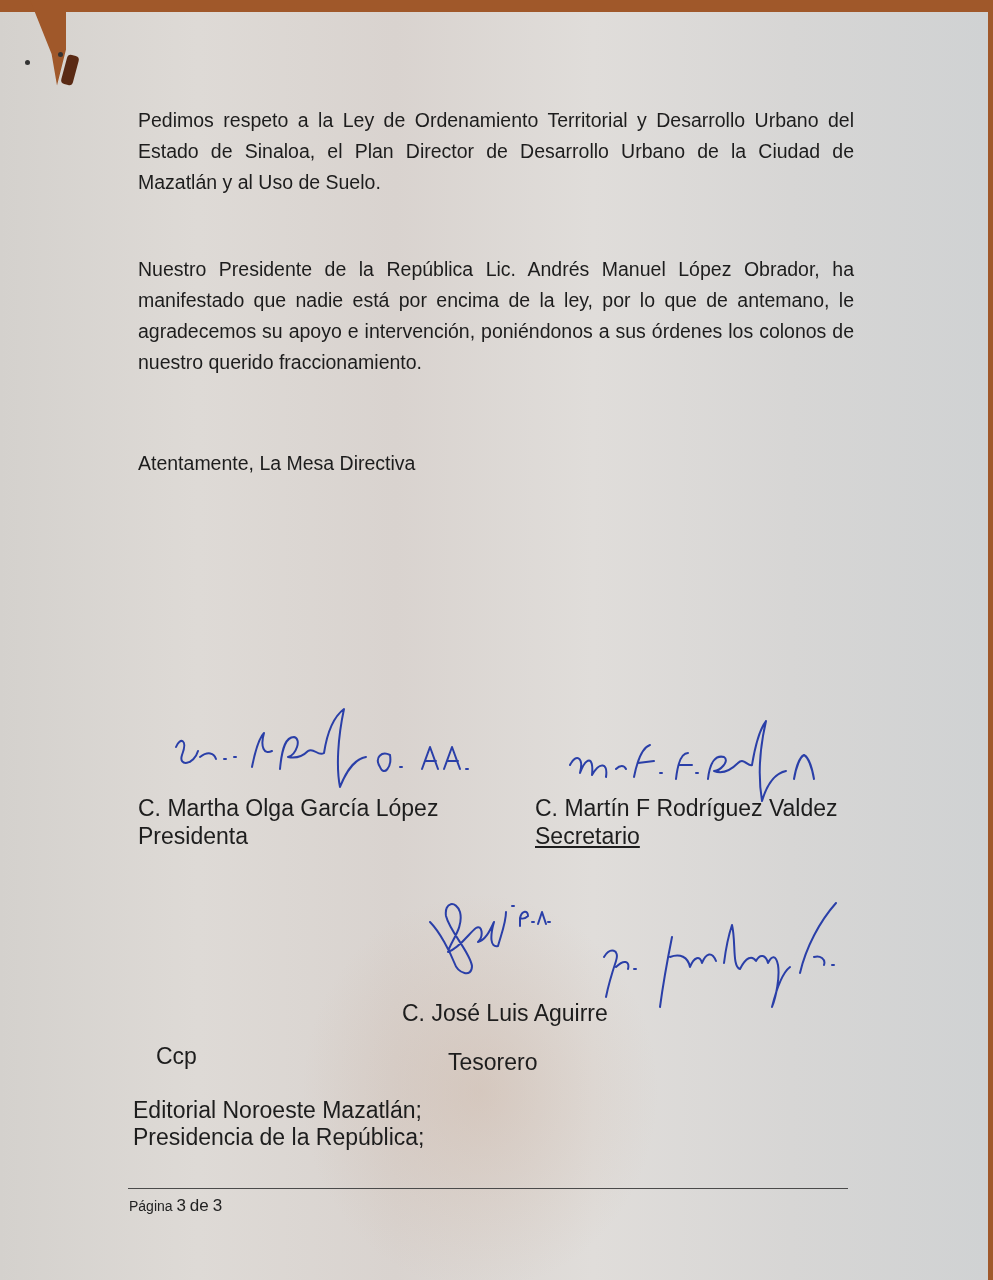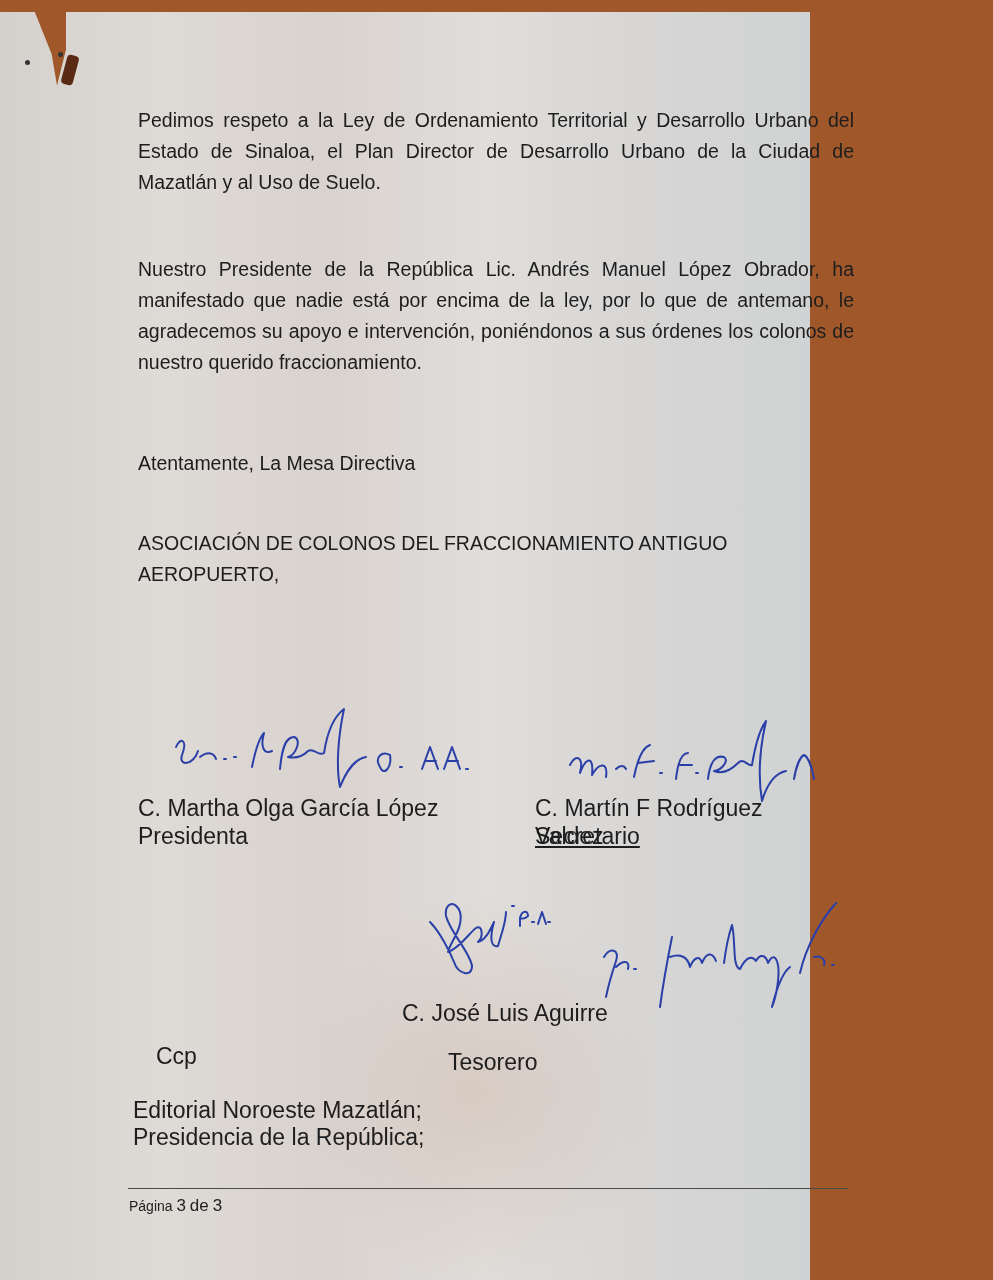--- a/index.html
+++ b/index.html
@@ -3,21 +3,21 @@
   <meta charset="utf-8">
   <style>
     html, body { margin: 0; padding: 0; }
     body {
       width: 993px; height: 1280px; overflow: hidden;
       background: #a0582a;
       position: relative;
       font-family: "Liberation Sans", sans-serif;
     }
     .paper {
-      position: absolute; left: 0; top: 12px; width: 810px; height: 1268px;
+      position: absolute; left: 0; top: 12px; width: 988px; height: 1268px;
       background: linear-gradient(90deg, #d4d1cd 0%, #dedad6 20%, #d9d3cf 40%, #e0ddda 60%, #d7d6d5 80%, #d0d2d3 100%);
     }
     .stain {
       position: absolute; left: 300px; top: 880px; width: 360px; height: 400px;
       background: radial-gradient(ellipse at center, rgba(200,170,150,0.35) 0%, rgba(200,170,150,0) 70%);
       pointer-events: none;
     }
     .notch {
       position: absolute; left: 30px; top: 0; width: 36px; height: 90px;
       background: #a0582a;
@@ -45,21 +45,20 @@
 
 <div class="paper">
   <div class="stain"></div>
 
   <div class="text para" style="top:93px;">Pedimos respeto a la Ley de Ordenamiento Territorial y Desarrollo Urbano del Estado de Sinaloa, el Plan Director de Desarrollo Urbano de la Ciudad de Mazatlán y  al Uso de Suelo.</div>
 
   <div class="text para" style="top:242px;">Nuestro Presidente de la República Lic. Andrés Manuel López Obrador, ha manifestado que nadie está por encima de la ley, por lo que de antemano, le agradecemos su apoyo e intervención, poniéndonos a sus órdenes los colonos de nuestro querido fraccionamiento.</div>
 
   <div class="text center" style="top:436px;">Atentamente, La Mesa Directiva</div>
 
-  <div class="text center" style="top:516px;">ASOCIACIÓN DE  COLONOS DEL FRACCIONAMIENTO ANTIGUO AEROPUERTO,</div>
 
   <svg class="sig" style="left:168px; top:695px;" width="330" height="90">
     <path d="M8 40 C12 30, 20 32, 14 48 C10 60, 26 58, 30 44 M32 50 C40 44, 46 46, 48 52 M56 52 l2 0 M66 50 l2 0 M84 60 C88 40, 92 30, 96 26 C92 40, 96 48, 104 44 M112 62 C114 40, 118 30, 126 30 C134 32, 128 48, 120 50 C130 52, 136 48, 140 44 C146 40, 150 50, 156 46 C160 20, 168 8, 176 2 C170 30, 168 60, 172 80 C180 60, 188 52, 198 50 M212 60 C206 50, 214 44, 222 48 C224 60, 216 70, 212 60 M232 60 l2 0 M254 62 l8 -22 l8 22 M258 54 l10 0 M276 62 l8 -22 l8 22 M280 54 l10 0 M298 62 l2 0"></path>
   </svg>
   <div class="text sig-label" style="left:138px; top:782px;">C. Martha Olga      García López</div>
   <div class="text sig-label" style="left:138px; top:810px;">Presidenta</div>
 
   <svg class="sig" style="left:560px; top:705px;" width="260" height="90">
     <path d="M10 48 C16 36, 24 40, 20 56 C26 40, 34 38, 32 58 C40 44, 48 46, 46 60 M56 52 C60 48, 64 48, 66 52 M74 60 C78 40, 84 30, 90 28 M78 46 l16 -2 M100 56 l2 0 M116 62 C118 44, 122 36, 128 36 M120 48 l12 0 M136 56 l2 0 M148 62 C150 44, 156 38, 164 40 C170 44, 160 54, 154 54 C164 58, 172 52, 178 46 C184 40, 188 50, 192 48 C196 24, 200 12, 206 4 C200 30, 198 60, 202 84 C208 64, 216 56, 226 54 M234 62 C236 50, 240 40, 244 38 C248 40, 252 50, 254 62"></path>
   </svg>

